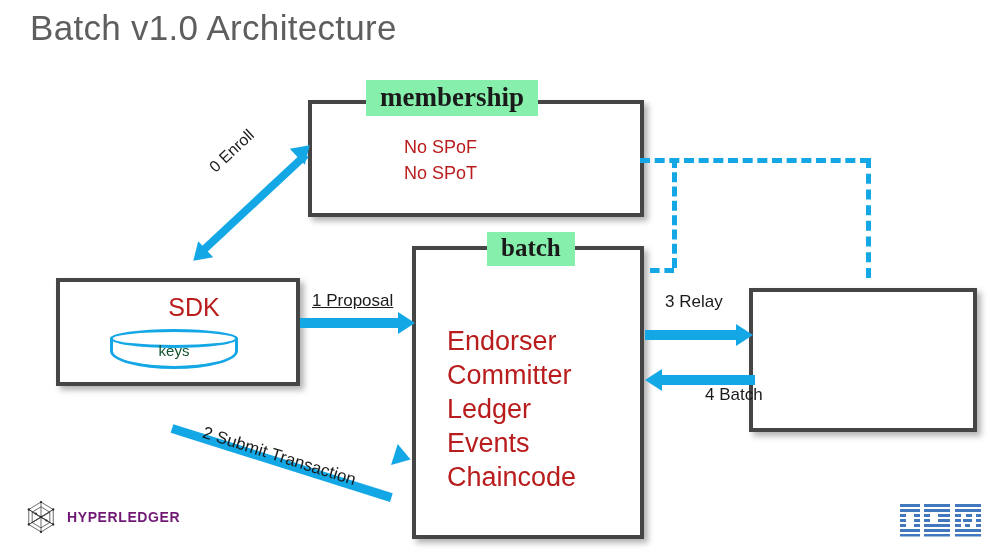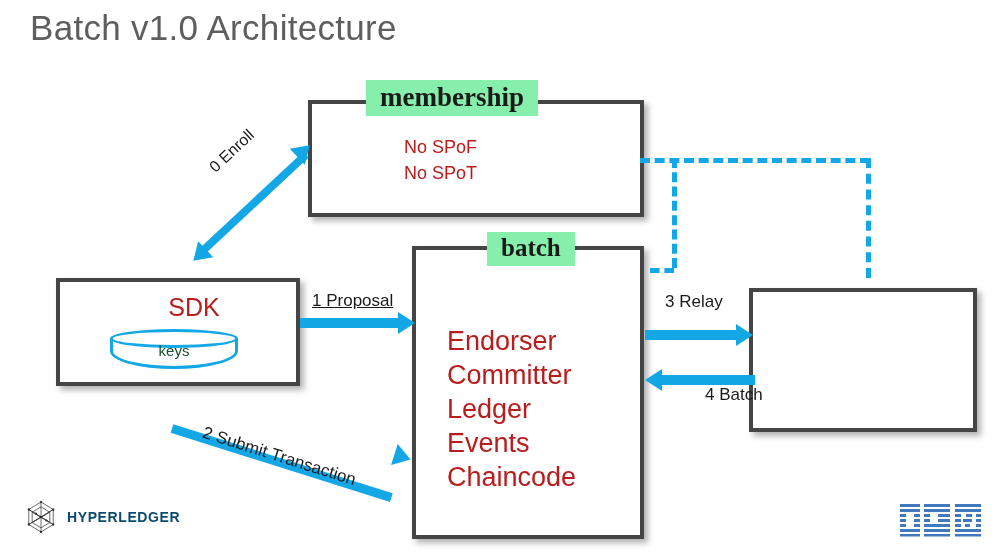--- a/index.html
+++ b/index.html
@@ -72,21 +72,21 @@
   .arrow-label{
     position:absolute;color:#1a1a1a;white-space:nowrap;z-index:8;
   }
 
   
   .dash-h{position:absolute;border-top:5px dashed #14A7E6;z-index:3;}
   .dash-v{position:absolute;border-left:5px dashed #14A7E6;z-index:3;}
 
   
   .hl-logo{position:absolute;left:24px;top:500px;display:flex;align-items:center;gap:9px;}
-  .hl-text{font-size:14px;font-weight:bold;color:#0c4a6e;letter-spacing:0.6px;}
+  .hl-text{font-size:14px;font-weight:bold;color:#701a75;letter-spacing:0.6px;}
   .ibm-logo{position:absolute;left:900px;top:503px;}
 </style>
 </head>
 <body>
 
 <div id="stage">
 
   <div class="title">Batch v1.0 Architecture</div>
 
   <div class="dash-h" style="left:640px;top:158px;width:230px;"></div>

